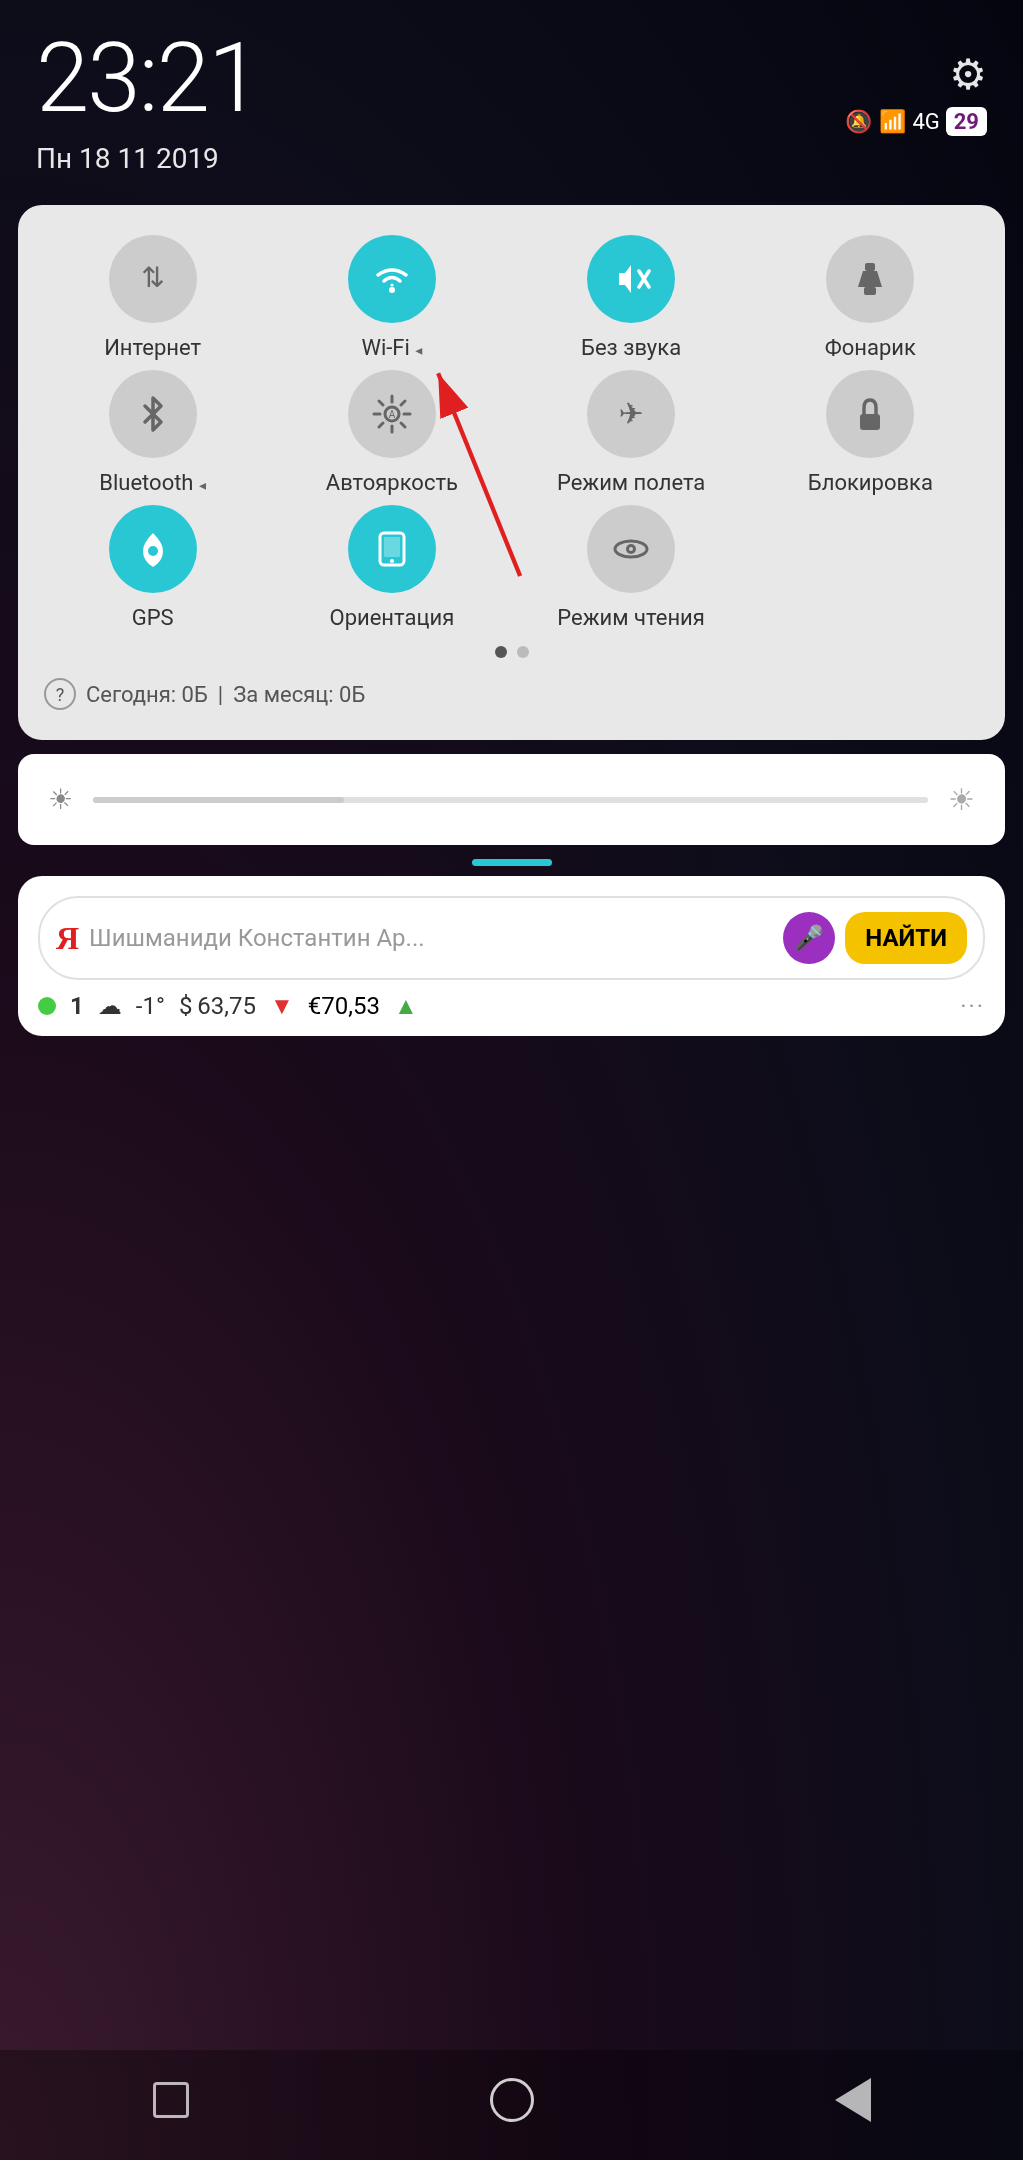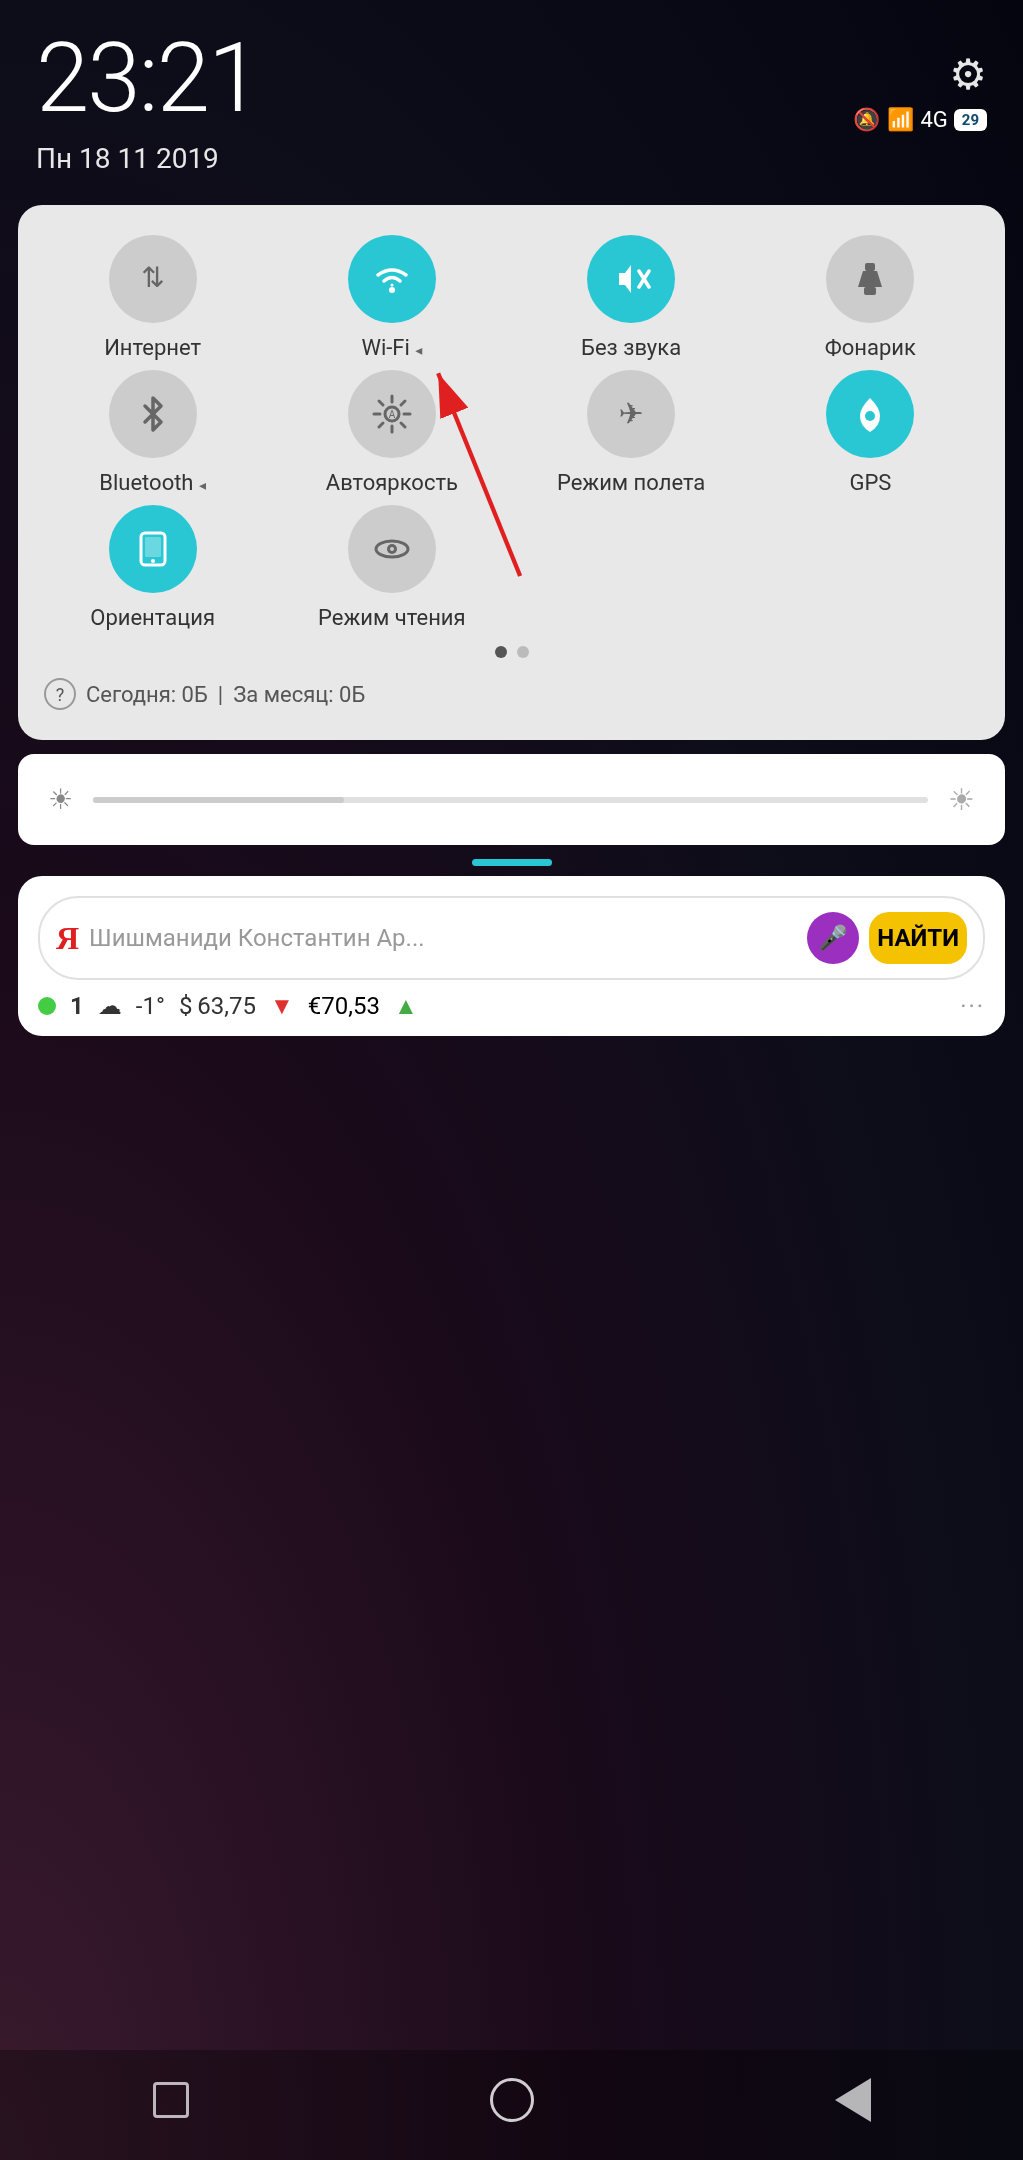--- a/index.html
+++ b/index.html
@@ -46,22 +46,22 @@
       opacity: 0.9;
     }
     .signal-row {
       display: flex;
       align-items: center;
       gap: 6px;
       font-size: 22px;
     }
     .battery-badge {
       background: white;
-      color: #0c4a6e;
-      font-size: 15px;
+      color: #701a75;
+      font-size: 22px;
       font-weight: bold;
       padding: 2px 8px;
       border-radius: 6px;
     }
 
     
     .quick-panel {
       margin: 20px 18px 0 18px;
       background: #e8e8e8;
       border-radius: 24px;
@@ -225,21 +225,21 @@
       align-items: center;
       justify-content: center;
       font-size: 24px;
       color: white;
     }
     .find-btn {
       background: #f5c200;
       color: black;
       font-size: 24px;
       font-weight: bold;
-      padding: 12px 8px;
+      padding: 12px 20px;
       border-radius: 20px;
     }
 
     
     .yandex-info-row {
       display: flex;
       align-items: center;
       gap: 14px;
       font-size: 24px;
       color: #333;
@@ -402,20 +402,29 @@
 
     <div class="quick-item">
       <div class="quick-btn inactive">
         <svg width="40" height="40" viewBox="0 0 40 40">
           <text x="20" y="30" text-anchor="middle" font-size="30" fill="#666">✈</text>
         </svg>
       </div>
       <span class="quick-label">Режим полета</span>
     </div>
 
+    <div class="quick-item">
+      <div class="quick-btn inactive">
+        <svg width="40" height="40" viewBox="0 0 40 40">
+          <rect x="10" y="20" width="20" height="16" rx="3" fill="#666"></rect>
+          <path d="M14 20 L14 14 Q14 6 20 6 Q26 6 26 14 L26 20" fill="none" stroke="#666" stroke-width="3.5"></path>
+        </svg>
+      </div>
+      <span class="quick-label">Блокировка</span>
+    </div>
 
     <div class="quick-item">
       <div class="quick-btn active">
         <svg width="40" height="40" viewBox="0 0 40 40">
           <path d="M20 4 Q30 14 30 22 Q30 32 20 38 Q10 32 10 22 Q10 14 20 4 Z" fill="white"></path>
           <circle cx="20" cy="22" r="5" fill="#29c7d4"></circle>
         </svg>
       </div>
       <span class="quick-label">GPS</span>
     </div>

